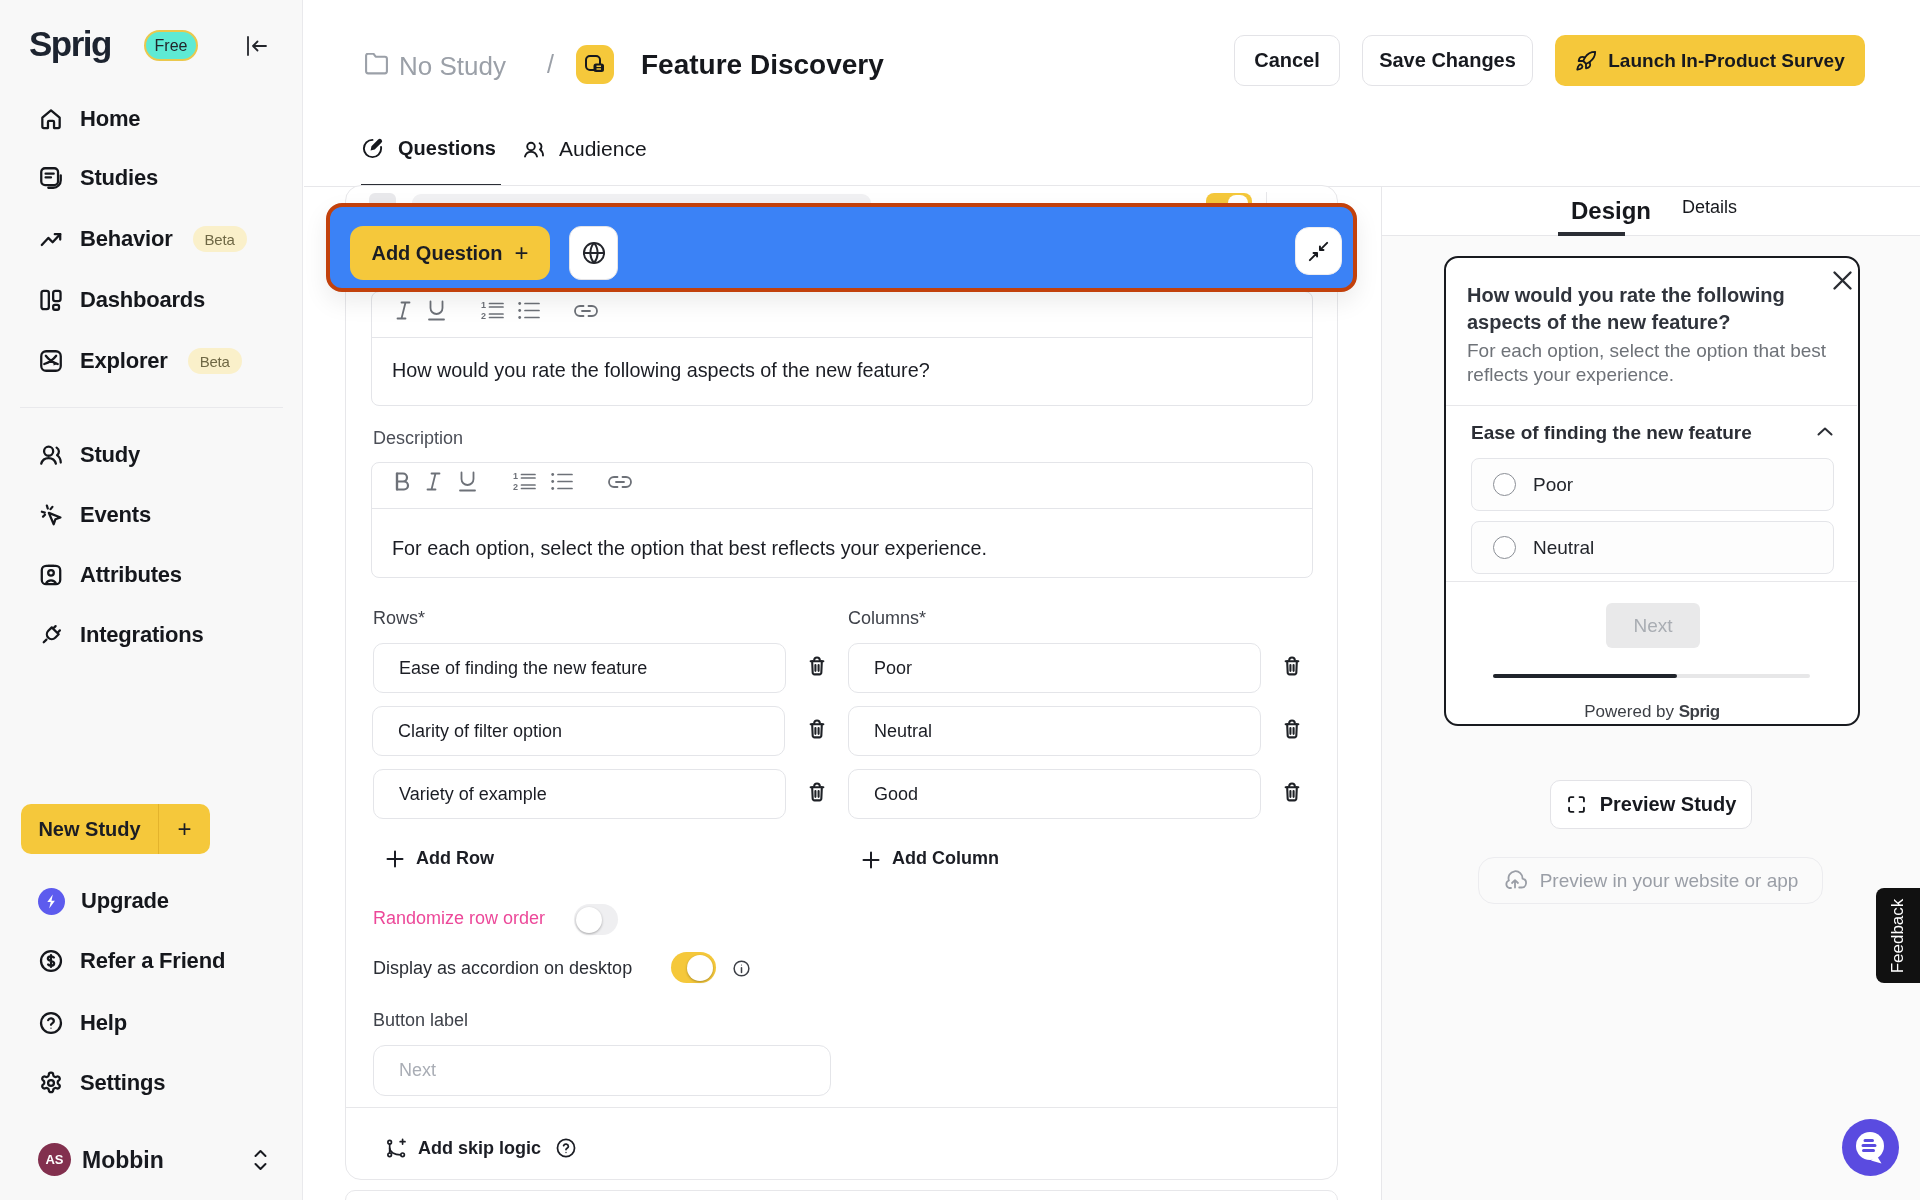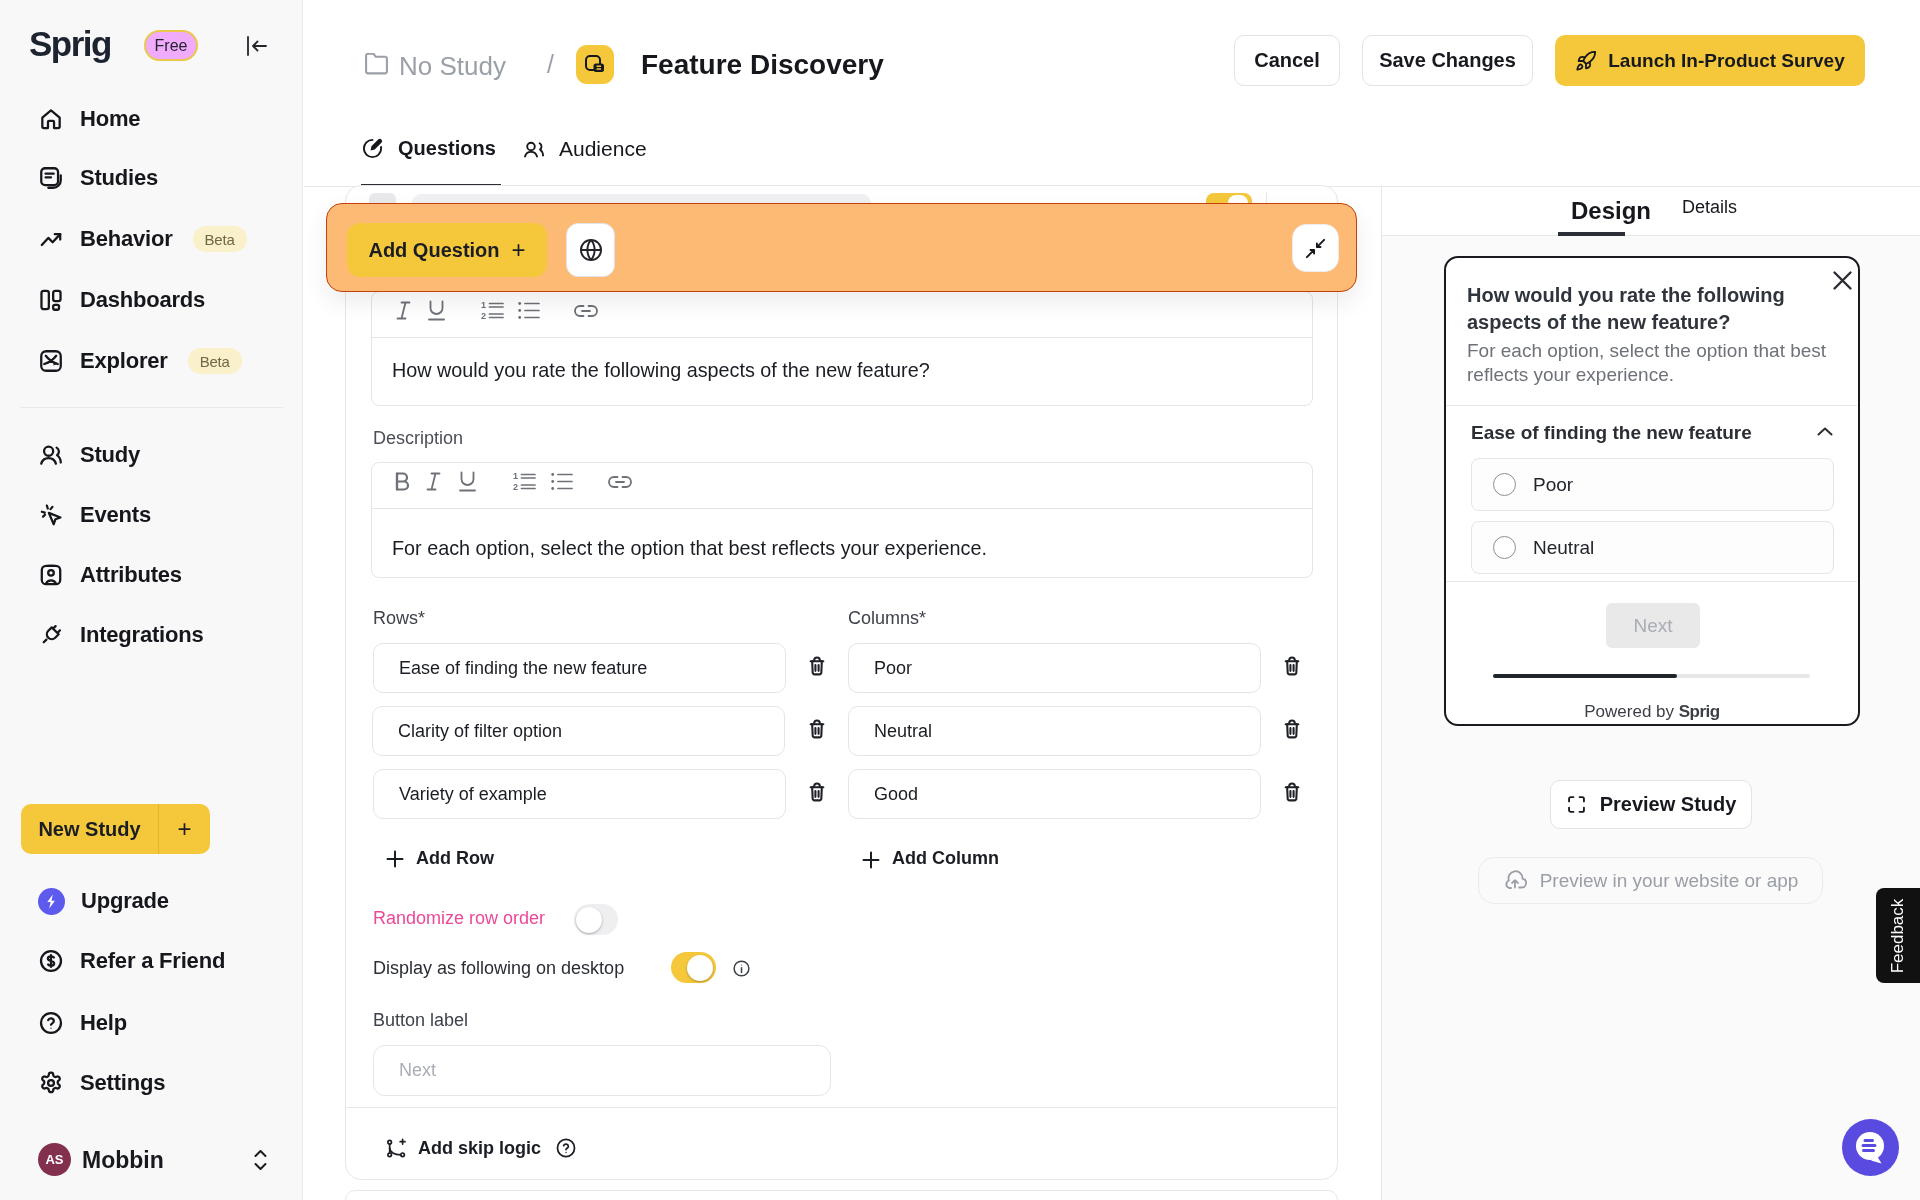--- a/index.html
+++ b/index.html
@@ -11,35 +11,35 @@
 .navitem{position:absolute;left:38px;display:flex;gap:16px;font-size:22px;font-weight:700;letter-spacing:-.2px;color:#15171c}
 .beta{background:#faf0ca;color:#6f6845;font-size:15px;font-weight:500;padding:5px 12px;border-radius:14px}
 
 #header{position:absolute;left:304px;top:0;width:1616px;height:187px;background:#fff;border-bottom:1px solid #e7e7ea}
 .btn{display:flex;align-items:center;justify-content:center;font-weight:600;border-radius:10px;background:#fff;border:1px solid #e3e3e7}
 
 #rpanel{position:absolute;left:1381px;top:187px;width:539px;height:1013px;background:#fafafa;border-left:1px solid #e7e7ea}
 #rtabs{position:absolute;left:1381px;top:187px;width:539px;height:49px;background:#fff;border-left:1px solid #e7e7ea;border-bottom:1px solid #e7e7ea;z-index:2}
 
 #card{position:absolute;left:345px;top:185px;width:993px;height:995px;background:#fff;border:1px solid #e7e7ea;border-radius:16px}
-#toolbar{position:absolute;left:326px;top:203px;width:1031px;height:89px;background:#fdba74;border:1px solid #c2410c;border-radius:16px;box-shadow:0 10px 24px rgba(0,0,0,.08)}
+#toolbar{position:absolute;left:326px;top:203px;width:1031px;height:89px;background:#3b82f6;border:4px solid #c2410c;border-radius:16px;box-shadow:0 10px 24px rgba(0,0,0,.08)}
 .ebox{position:absolute;background:#fff;border:1px solid #e4e5e9;border-radius:8px}
 .input{position:absolute;background:#fff;border:1px solid #e4e5e9;border-radius:10px;display:flex;align-items:center;padding-left:25px;font-size:18px;color:#1b1d24}
 .lbl{position:absolute;font-size:18px;color:#4b4e57}
 .toggle{position:absolute;width:45px;height:31px;border-radius:16px}
 .knob{position:absolute;top:2.5px;width:26px;height:26px;border-radius:50%;background:#fff;box-shadow:0 1px 2.5px rgba(0,0,0,.3)}
 .trash{position:absolute;width:20px;height:21px}
 .pradio{width:23px;height:23px;border:1.7px solid #8a8e95;border-radius:50%;background:#fff;flex:none}
 </style>
 </head>
 <body>
 
 <div id="sidebar">
   <div class="abs" style="left:29px;top:24px;font-size:35px;font-weight:700;letter-spacing:-1.5px;color:#1d2430">Sprig</div>
-  <div class="abs" style="left:144px;top:30px;width:54px;height:31px;background:#f0abfc;border:2px solid #eac84e;border-radius:16px;display:flex;align-items:center;justify-content:center;font-size:16px;font-weight:500;color:#23252b">Free</div>
+  <div class="abs" style="left:144px;top:30px;width:54px;height:31px;background:#5eead4;border:2px solid #eac84e;border-radius:16px;display:flex;align-items:center;justify-content:center;font-size:16px;font-weight:500;color:#23252b">Free</div>
   <svg class="abs" style="left:246px;top:36px" width="22" height="20" viewBox="0 0 22 20" fill="none" stroke="#23252b" stroke-width="1.8" stroke-linecap="round" stroke-linejoin="round">
       <path d="M2 1v18M20 10H7M11.5 5.5 7 10l4.5 4.5"></path>
     </svg>
 
   <div class="navitem" style="top:106px;height:26px">
     <svg width="26" height="26" viewBox="0 0 24 24" fill="none" stroke="#15171c" stroke-width="2.1" stroke-linecap="round" stroke-linejoin="round">
         <path d="M4 10.8 12 4l8 6.8V19a1.4 1.4 0 0 1-1.4 1.4h-3.8v-5.6a1 1 0 0 0-1-1h-3.6a1 1 0 0 0-1 1v5.6H5.4A1.4 1.4 0 0 1 4 19z"></path>
       </svg>
     <span>Home</span>
     </div>
@@ -328,21 +328,21 @@
     <svg width="18" height="18" viewBox="0 0 18 18" fill="none" stroke="#1b1d24" stroke-width="2" stroke-linecap="round">
         <path d="M9 1.5v15M1.5 9h15"></path>
       </svg>
     Add Column</div>
 
   <div class="lbl" style="left:373px;top:908px;color:#ec4899">Randomize row order</div>
   <div class="toggle" style="left:574px;top:904px;width:44px;background:#efeff1">
       <div class="knob" style="left:2px"></div>
     </div>
 
-  <div class="lbl" style="left:373px;top:958px;color:#2a2d34">Display as following on desktop</div>
+  <div class="lbl" style="left:373px;top:958px;color:#2a2d34">Display as accordion on desktop</div>
   <div class="toggle" style="left:671px;top:952px;background:#f5c83b">
       <div class="knob" style="left:16px"></div>
     </div>
   <svg class="abs" style="left:732px;top:959px" width="19" height="19" viewBox="0 0 24 24" fill="none" stroke="#3c3f46" stroke-width="1.9" stroke-linecap="round">
       <circle cx="12" cy="12" r="9.3"></circle>
       <path d="M12 11v6"></path>
       <circle cx="12" cy="7.6" r="0.7" fill="#3c3f46" stroke="none"></circle>
     </svg>
 
   <div class="lbl" style="left:373px;top:1010px;color:#3f424a">Button label</div>

